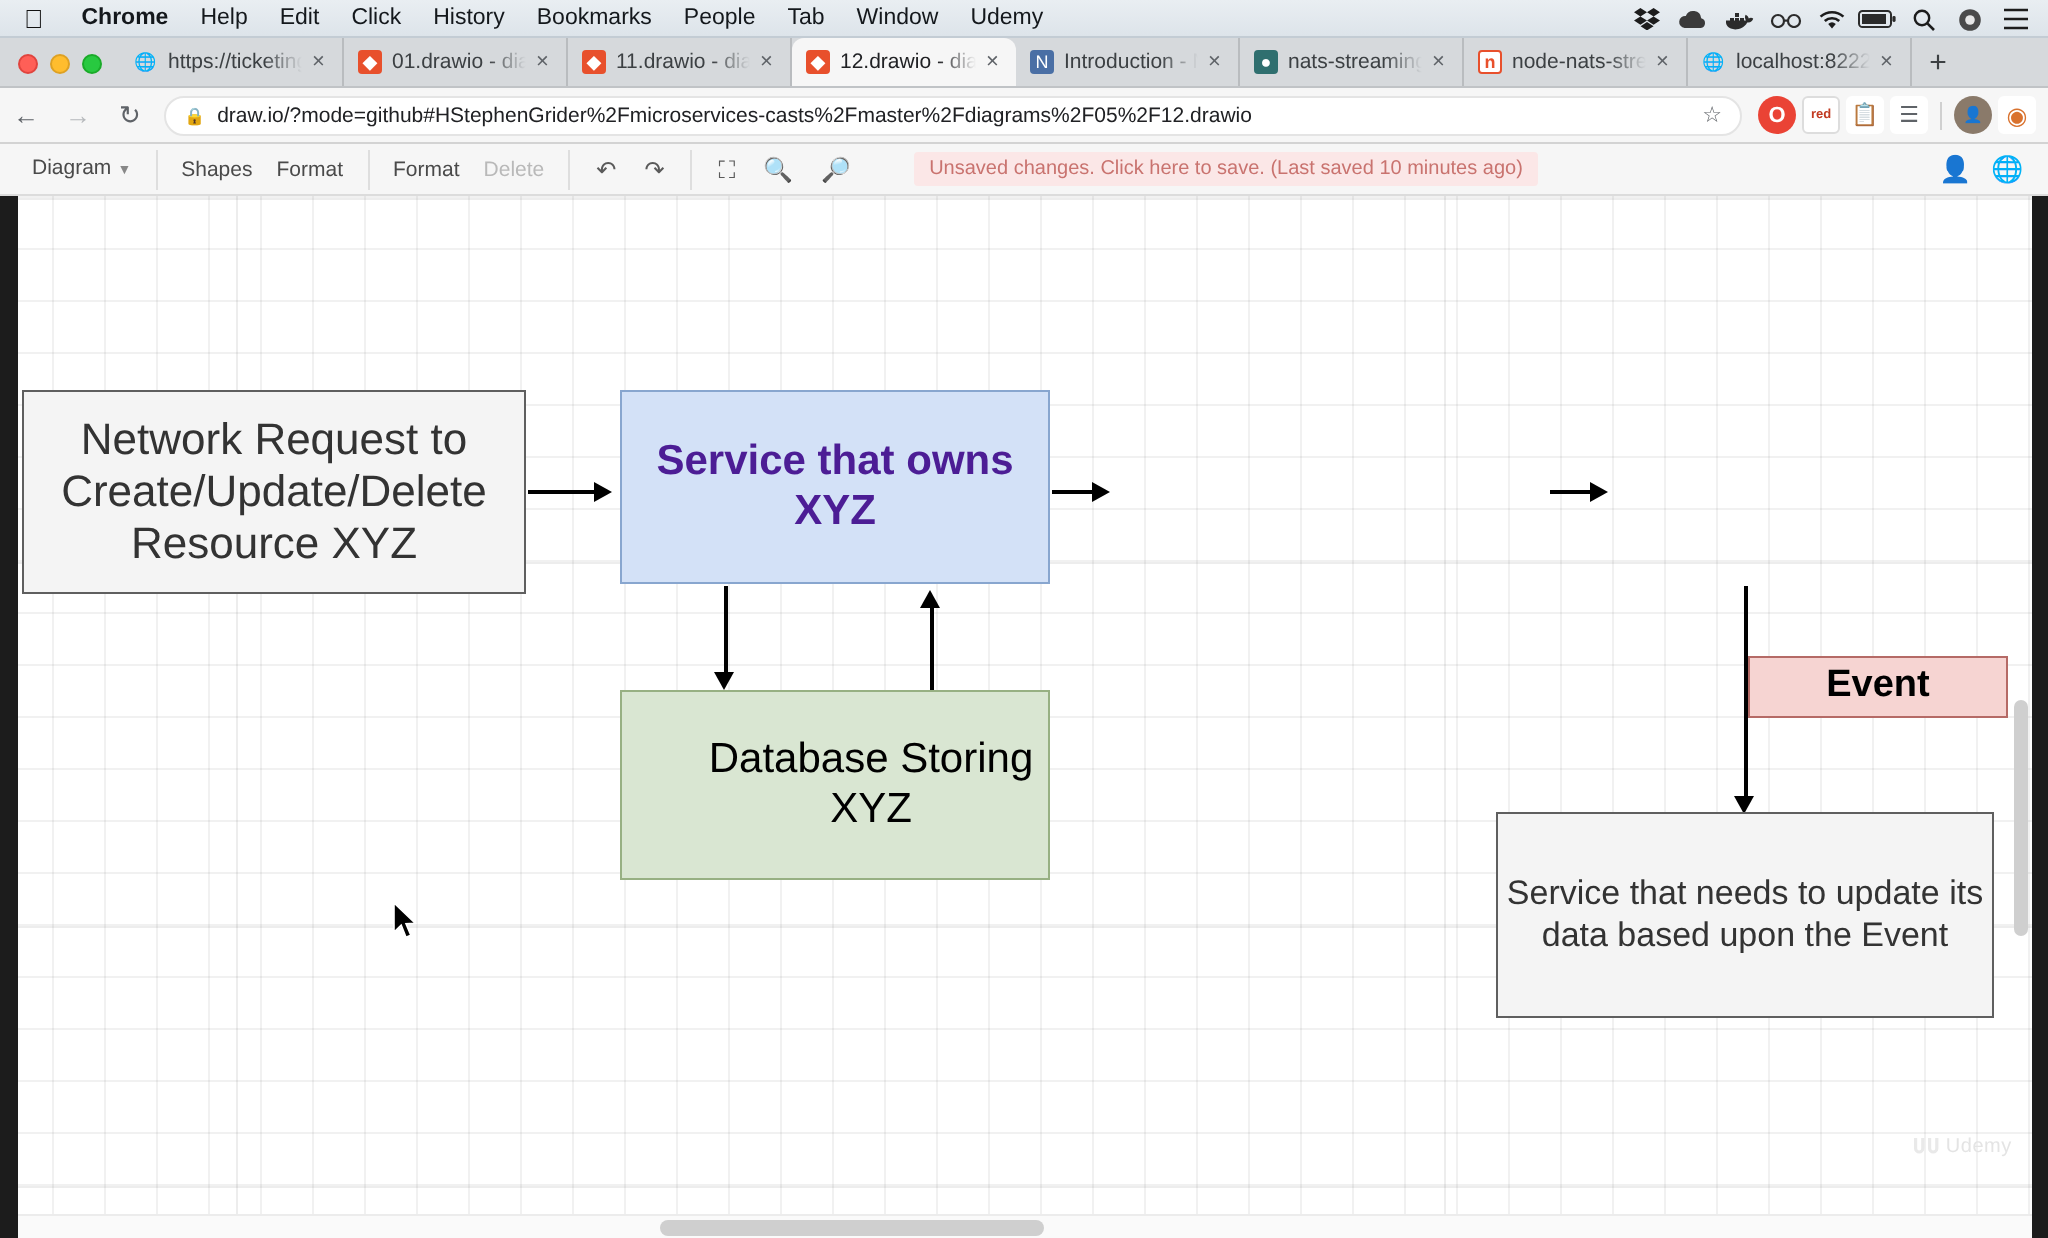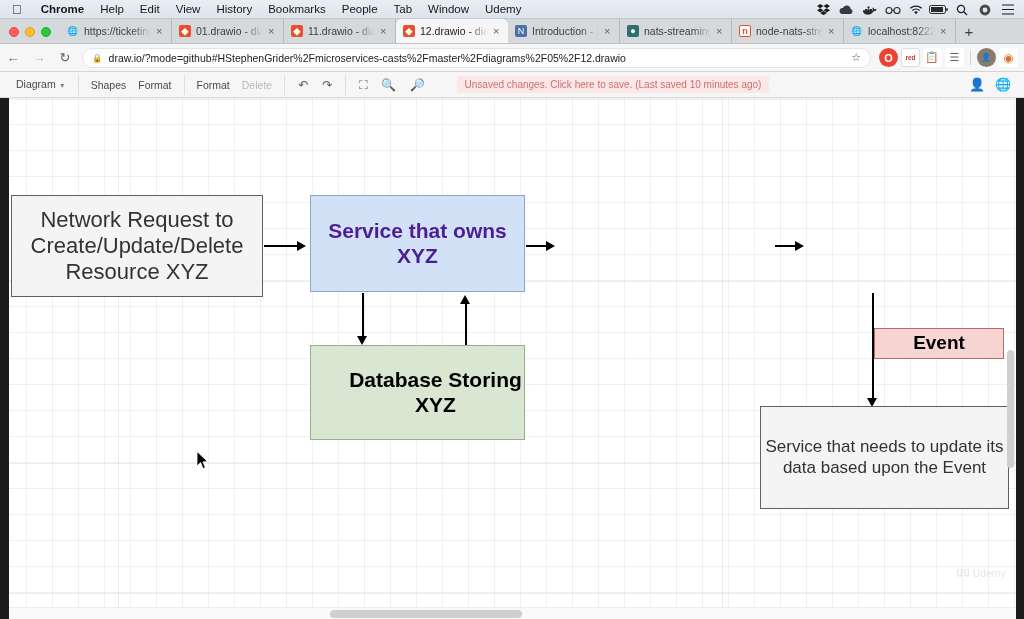--- a/index.html
+++ b/index.html
@@ -122,21 +122,21 @@
   .pagelineH { position:absolute; left:0; height:1px; width:1024px; background:rgba(0,0,0,0.07); }
 
   .node {
     position:absolute; display:flex; align-items:center; justify-content:center;
     text-align:center; line-height:1.18;
   }
   .n-gray  { background:#f4f4f4; border:1.5px solid #5f5f5f; color:#333; font-weight:normal; }
   .n-blue  { background:#d3e1f7; border:1.5px solid #88a6cf; color:#4c1d95; font-weight:bold; }
   .n-red   { background:#f6d4d2; border:1.5px solid #b56a66; color:#000; font-weight:bold; }
   .n-yellow{ background:#fdeec4; border:1.5px solid #c9a84c; color:#000; font-weight:bold; }
-  .n-green { background:#d9e6d2; border:1.5px solid #97b083; color:#000; font-weight:bold;padding-left:36px; }
+  .n-green { background:#d9e6d2; border:1.5px solid #97b083; color:#000; font-weight:normal;padding-left:36px; }
 
   .arrow { position:absolute; background:#000; }
   .arrow-h { height:1.6px; }
   .arrow-v { width:1.6px; }
   .ahead { position:absolute; width:0; height:0; }
   .ahead-r { border-top:5.5px solid transparent; border-bottom:5.5px solid transparent; border-left:9px solid #000; }
   .ahead-d { border-left:5.5px solid transparent; border-right:5.5px solid transparent; border-top:9px solid #000; }
   .ahead-u { border-left:5.5px solid transparent; border-right:5.5px solid transparent; border-bottom:9px solid #000; }
 
   .watermark {
@@ -153,21 +153,21 @@
 </head>
 <body>
 
 <div id="screen">
 
   <div class="macbar">
     <span class="apple"></span>
     <span class="mi bold">Chrome</span>
     <span class="mi">Help</span>
     <span class="mi">Edit</span>
-    <span class="mi">View</span>
+    <span class="mi">Click</span>
     <span class="mi">History</span>
     <span class="mi">Bookmarks</span>
     <span class="mi">People</span>
     <span class="mi">Tab</span>
     <span class="mi">Window</span>
     <span class="mi">Udemy</span>
 
     <span class="right">
       <span class="si">
         <svg width="13" height="11" viewBox="0 0 13 11">
@@ -369,21 +369,21 @@
       <span>Database Storing XYZ</span>
     </div>
 
     <div class="arrow arrow-v" style="left:872px; top:195px; width:1.8px; height:110px;"></div>
     <div class="ahead ahead-d" style="left:867px; top:300px;"></div>
 
     <div class="node n-red" style="left:874px; top:230px; width:130px; height:31px; font-size:19px;">
       <span>Event</span>
     </div>
 
-    <div class="node n-gray" style="left:748px; top:308px; width:249px; height:103px; font-size:17px;margin-left:12px;">
+    <div class="node n-gray" style="left:748px; top:308px; width:249px; height:103px; font-size:17px;">
       <span>Service that needs to update its data based upon the Event</span>
     </div>
 
     <div class="watermark">
       <svg width="13" height="9" viewBox="0 0 13 9">
           <path d="M0 0v5.2a2.6 2.6 0 0 0 5.2 0V0h-1.6v5.2a1 1 0 0 1-2 0V0zM7 0v5.2a2.6 2.6 0 0 0 5.2 0V0h-1.6v5.2a1 1 0 0 1-2 0V0z" fill="#e9e9e9"></path>
         </svg>
       <span>Udemy</span>
     </div>
 

